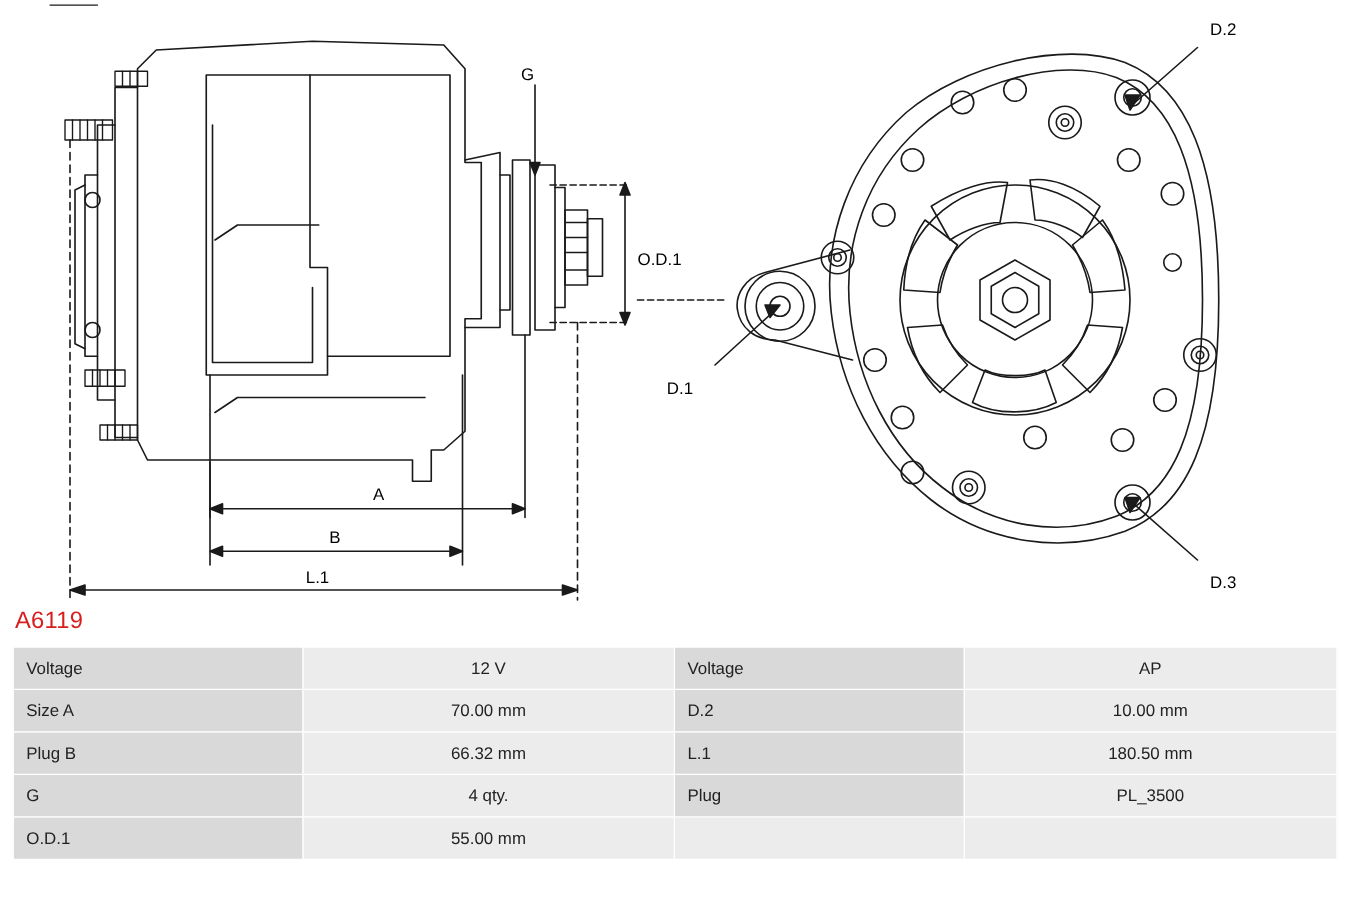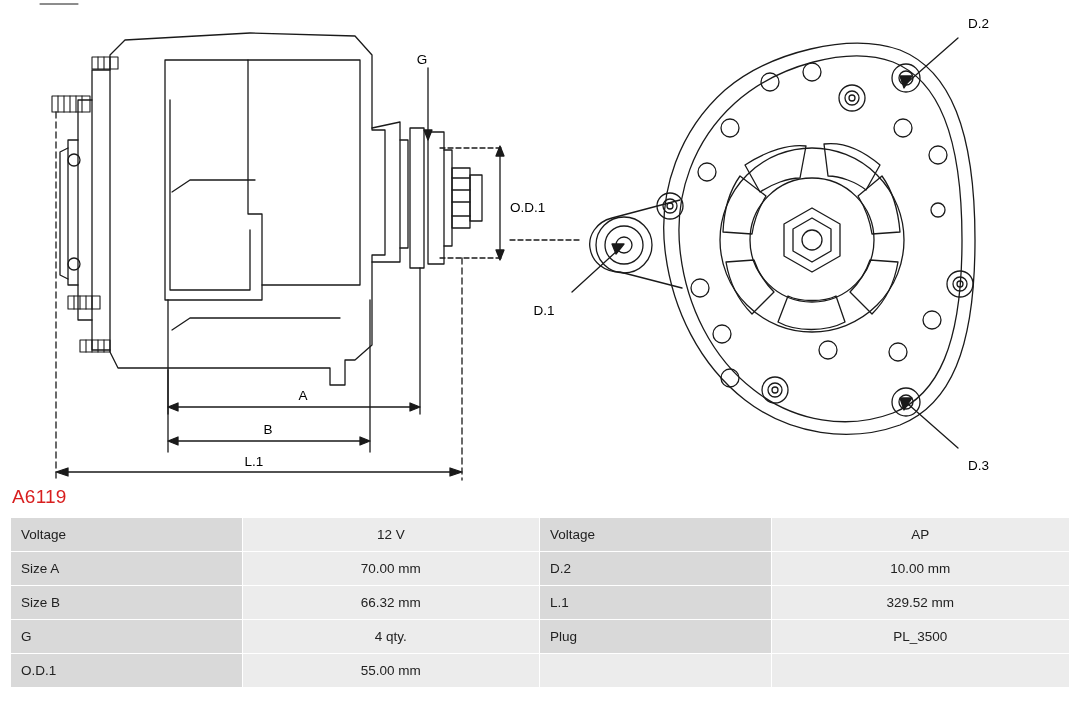--- a/index.html
+++ b/index.html
@@ -236,24 +236,24 @@
       <td class="lbl">Voltage</td>
       <td class="val">AP</td>
     </tr>
     <tr>
       <td class="lbl">Size A</td>
       <td class="val">70.00 mm</td>
       <td class="lbl">D.2</td>
       <td class="val">10.00 mm</td>
     </tr>
     <tr>
-      <td class="lbl">Size B</td>
+      <td class="lbl">Plug B</td>
       <td class="val">66.32 mm</td>
       <td class="lbl">L.1</td>
-      <td class="val">329.52 mm</td>
+      <td class="val">180.50 mm</td>
     </tr>
     <tr>
       <td class="lbl">G</td>
       <td class="val">4 qty.</td>
       <td class="lbl">Plug</td>
       <td class="val">PL_3500</td>
     </tr>
     <tr>
       <td class="lbl">O.D.1</td>
       <td class="val">55.00 mm</td>

